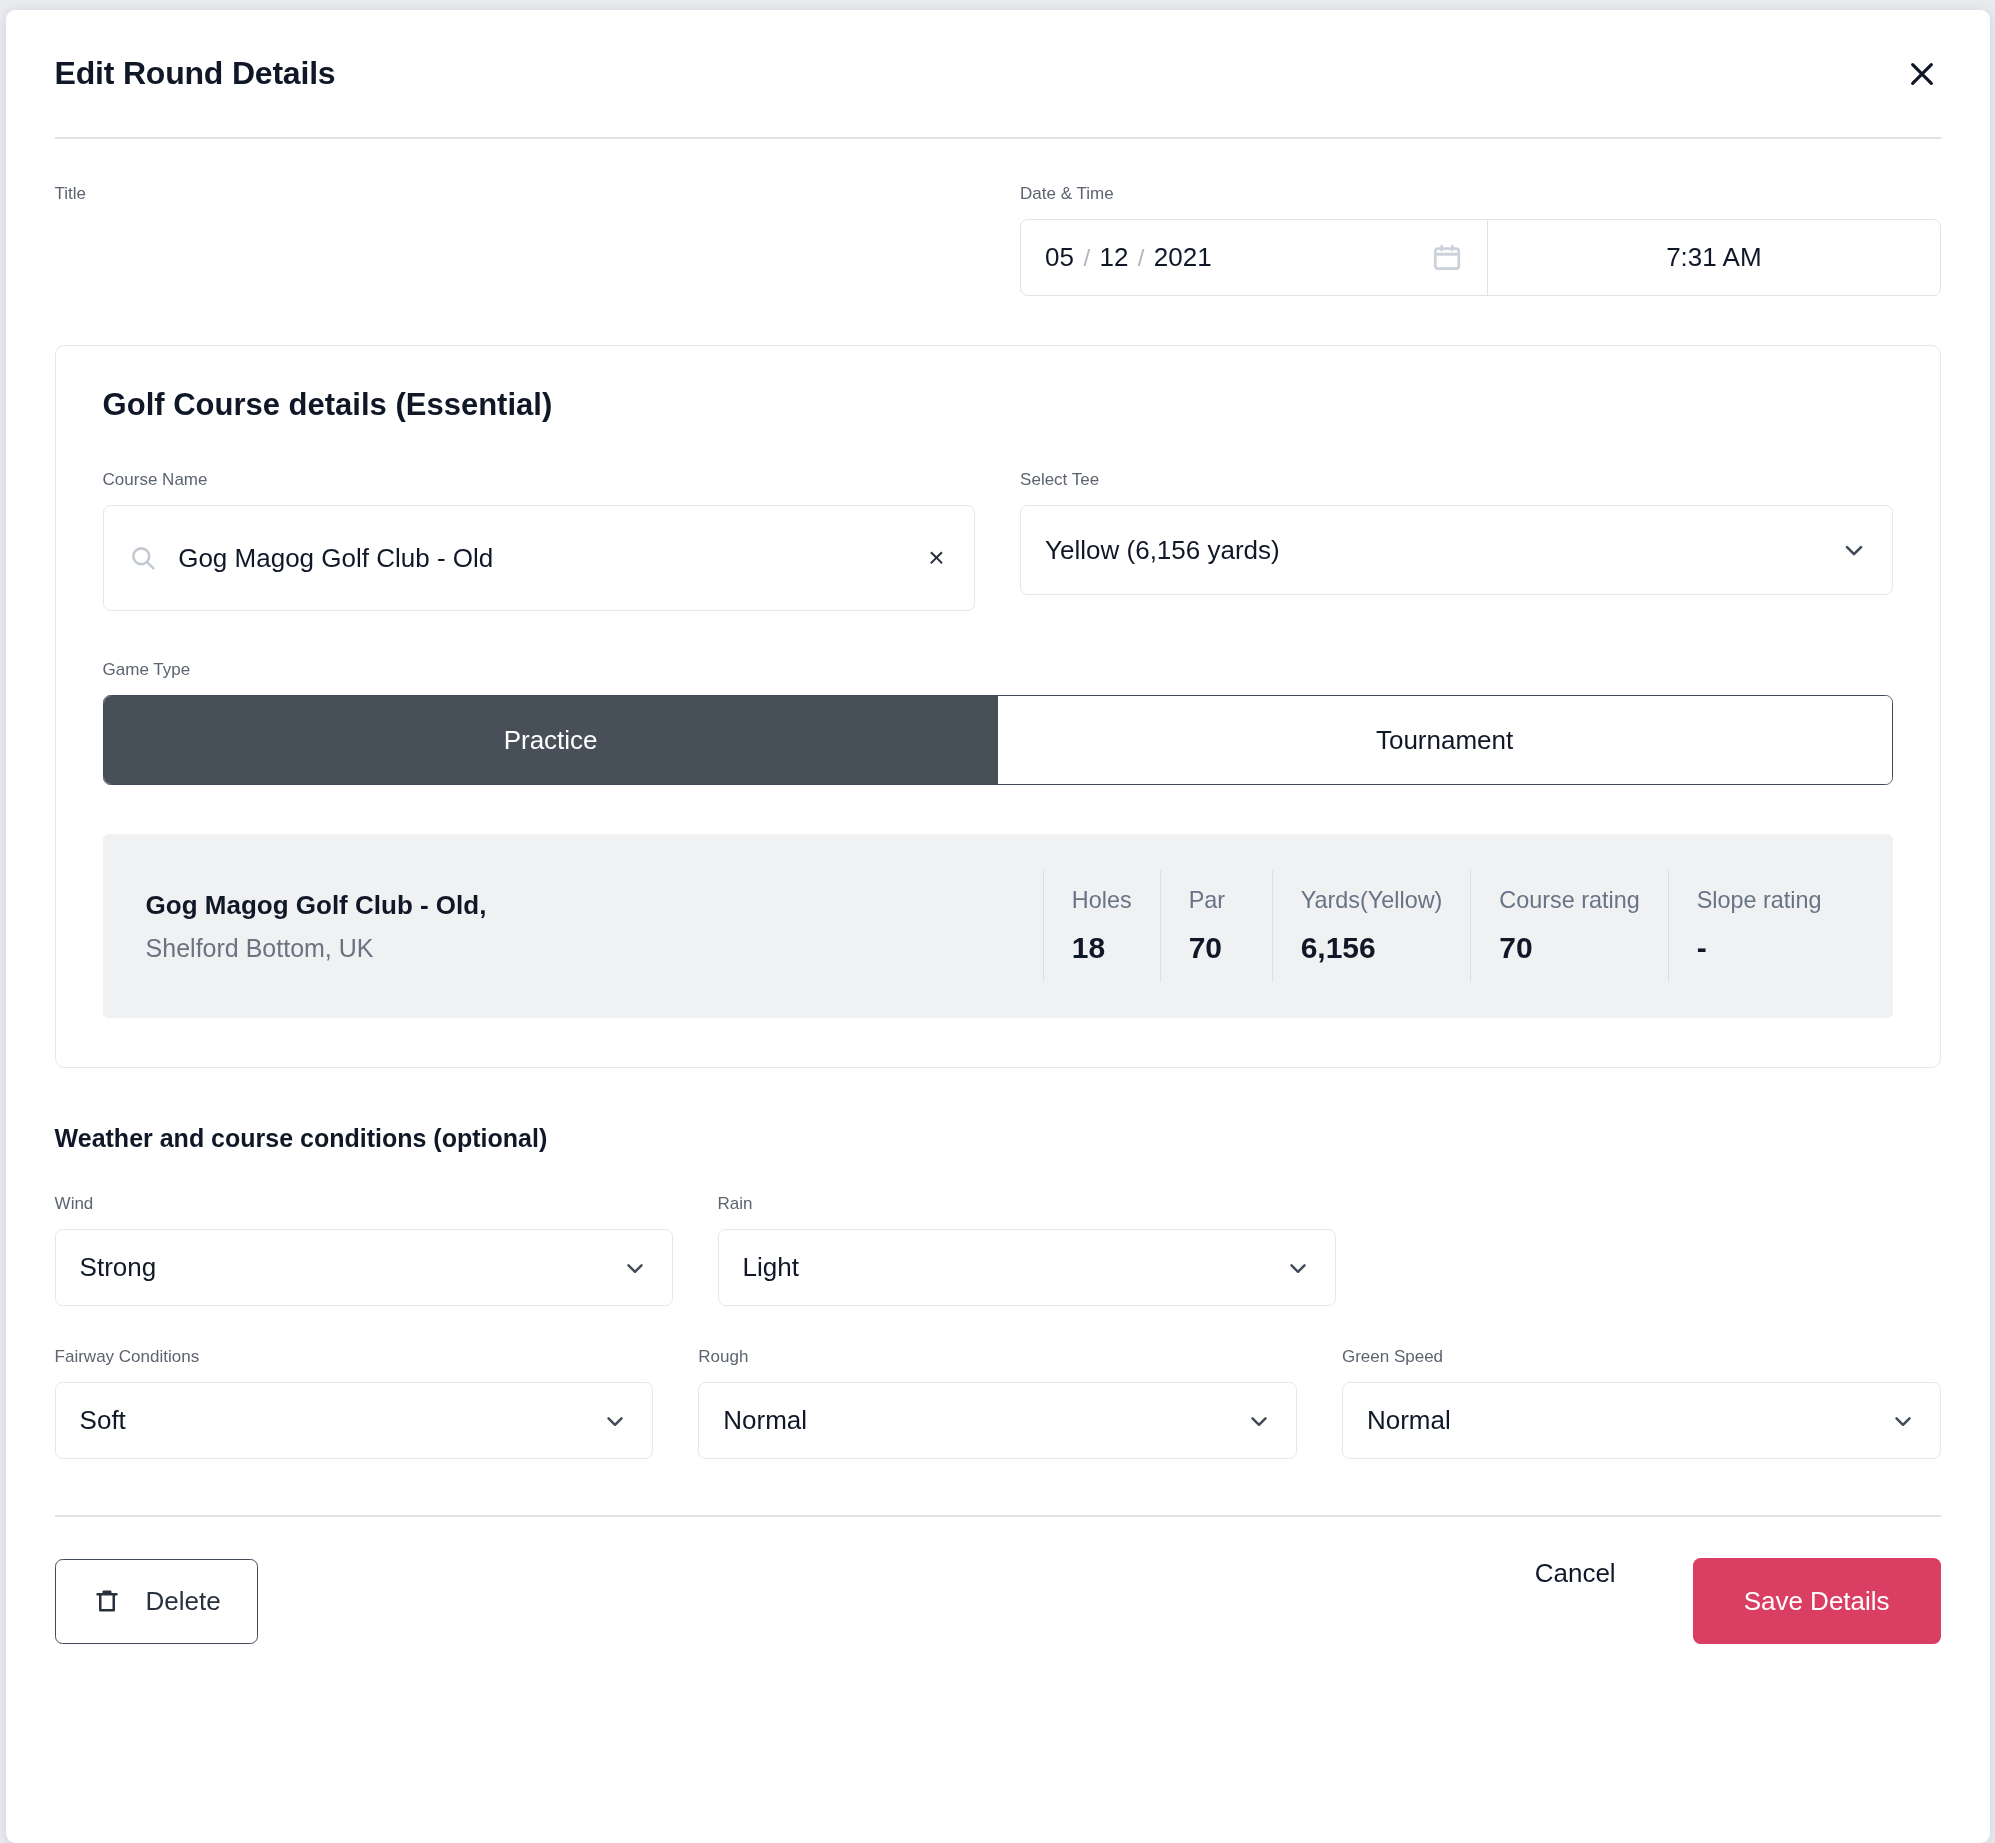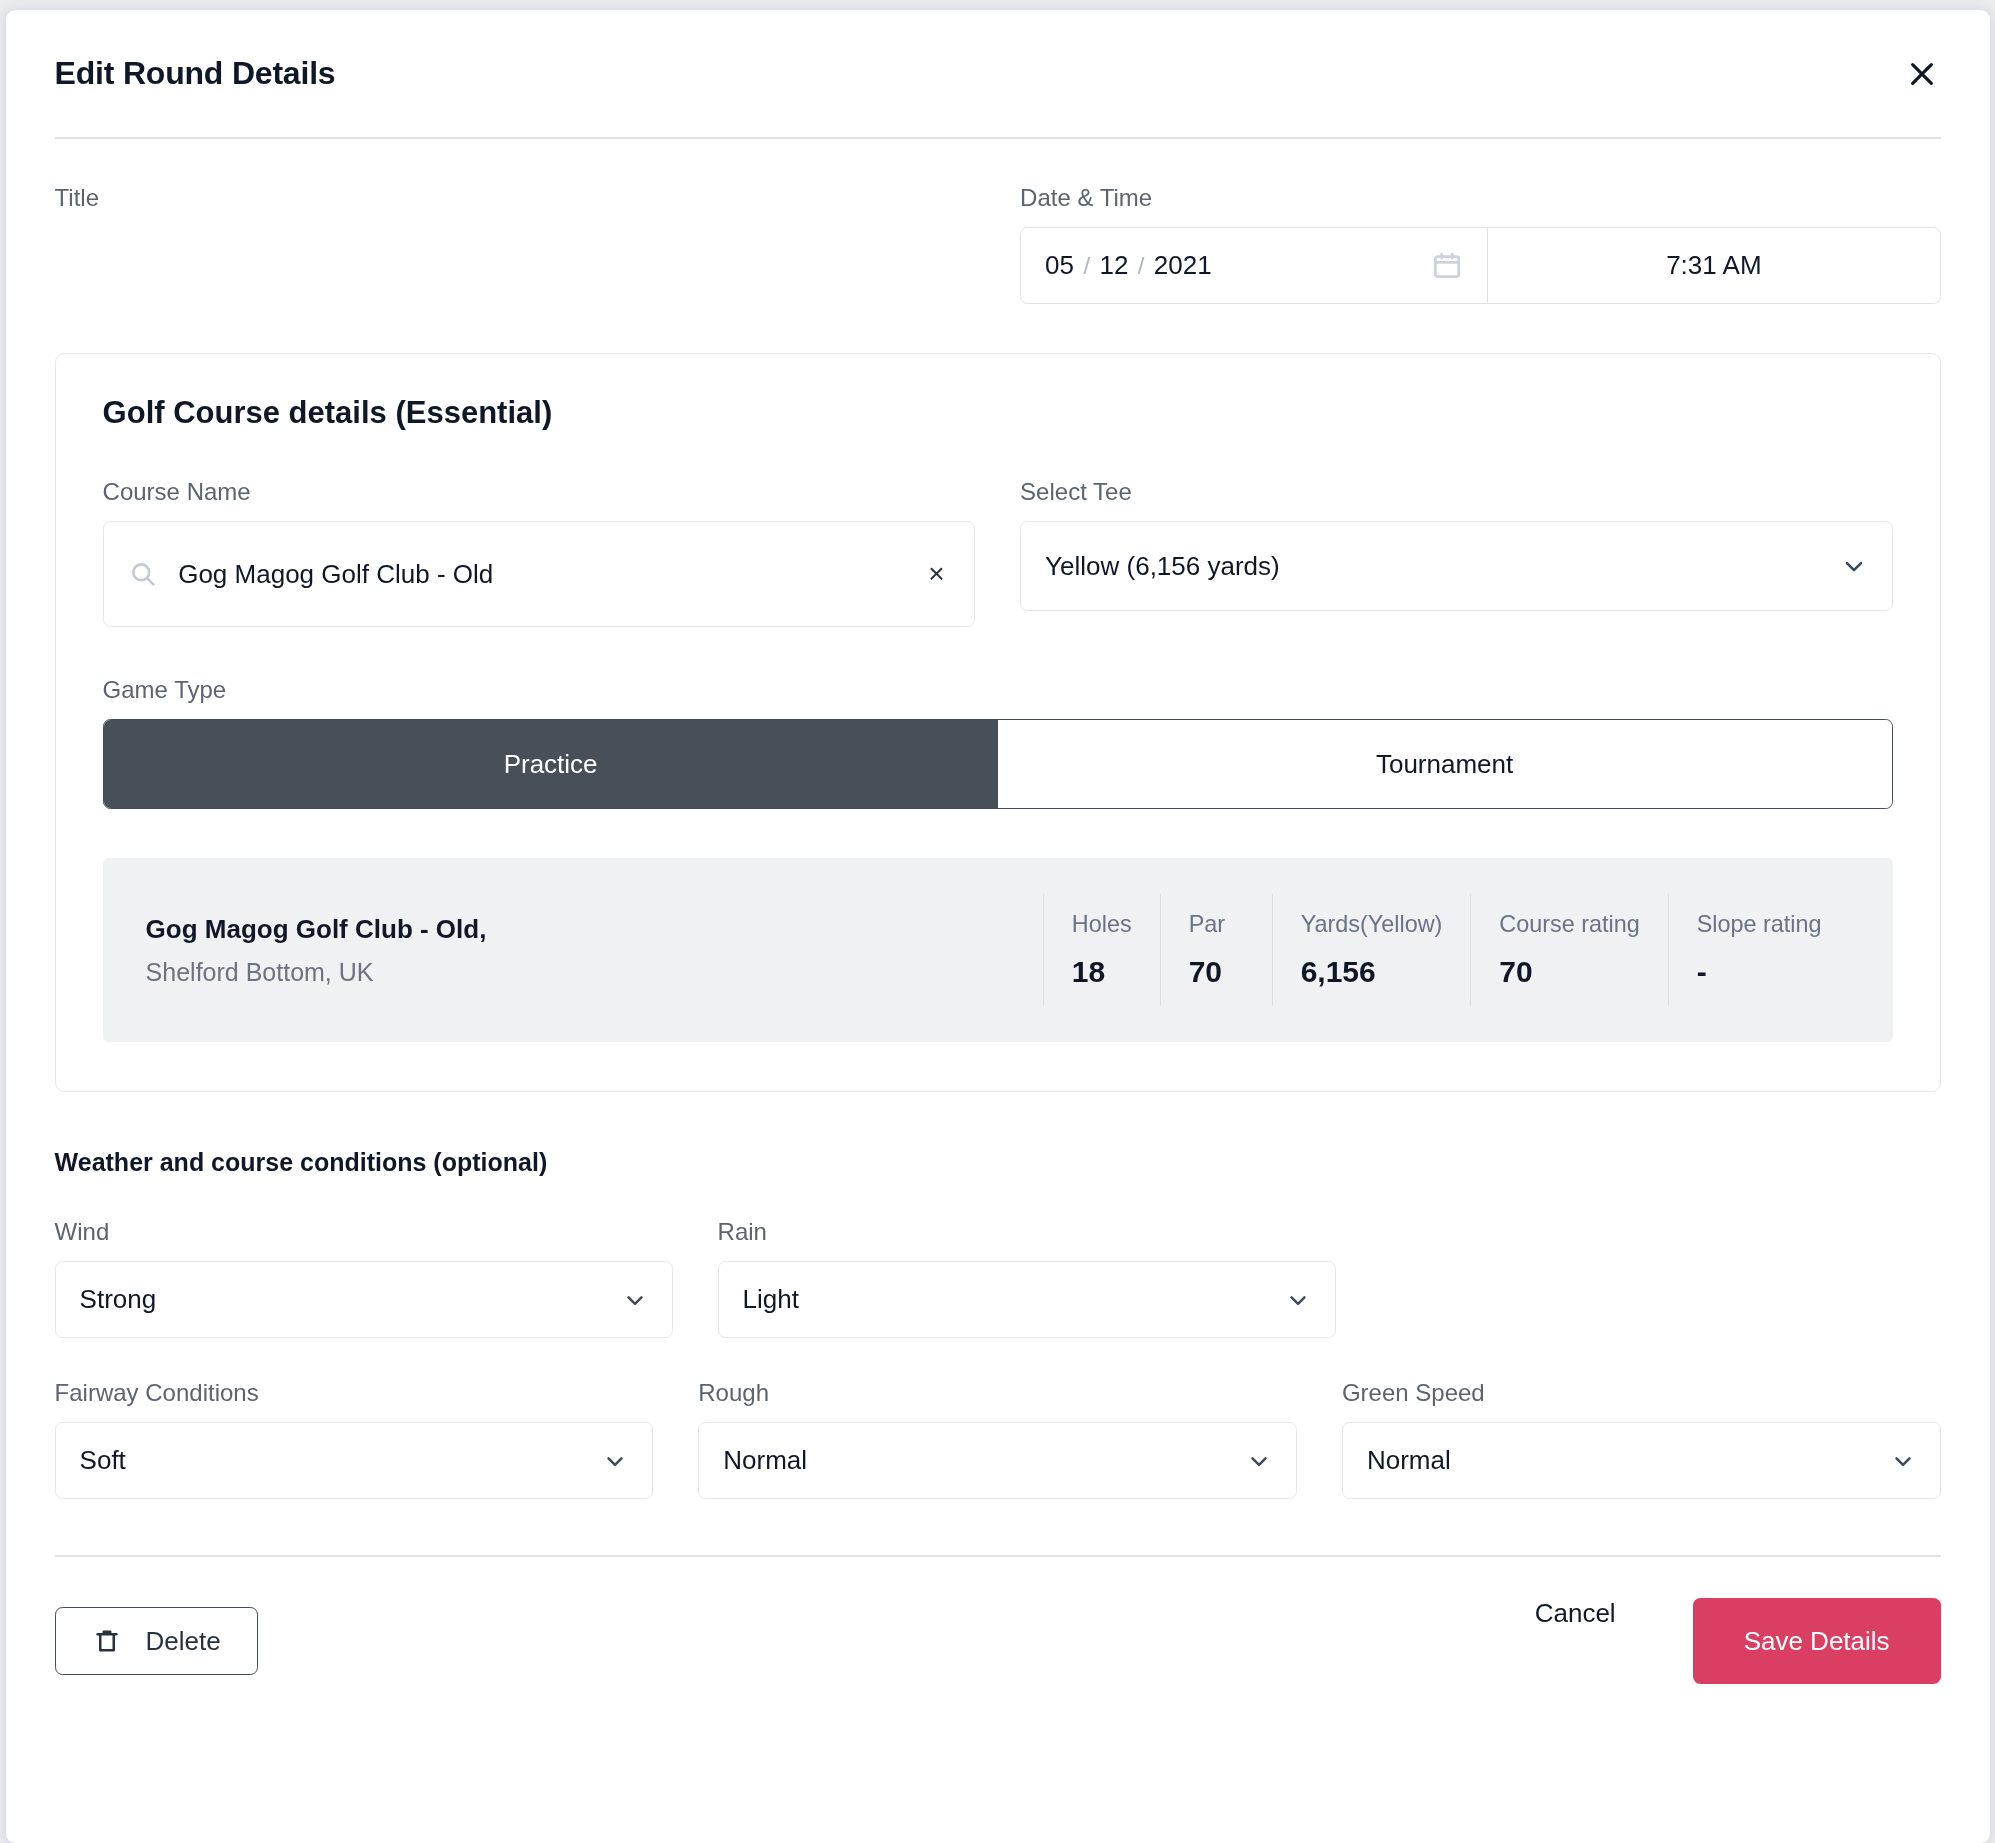--- a/index.html
+++ b/index.html
@@ -51,21 +51,21 @@
     margin-right: -5.6px;
   }
   .hr {
     height: 1.9px;
     background: #dfe3e8;
     margin-top: 39px;
   }
 
   
   .label {
-    font-size: 24px;
+    font-size: 17px;
     color: #5c6470;
     margin-bottom: 15px;
     display: block;
   }
   .field-value {
     font-size: 26px;
     color: #101828;
   }
 
   .input-box {
@@ -274,21 +274,21 @@
   }
 
   
   .footer {
     display: flex;
     align-items: center;
     justify-content: space-between;
     margin-top: 41px;
   }
   .delete-btn {
-    height: 68px;
+    height: 85px;
     padding: 0 36px;
     border: 1.9px solid #404b57;
     border-radius: 7.5px;
     display: flex;
     align-items: center;
     gap: 24px;
     background: #fff;
     cursor: pointer;
   }
   .delete-btn .dl {

